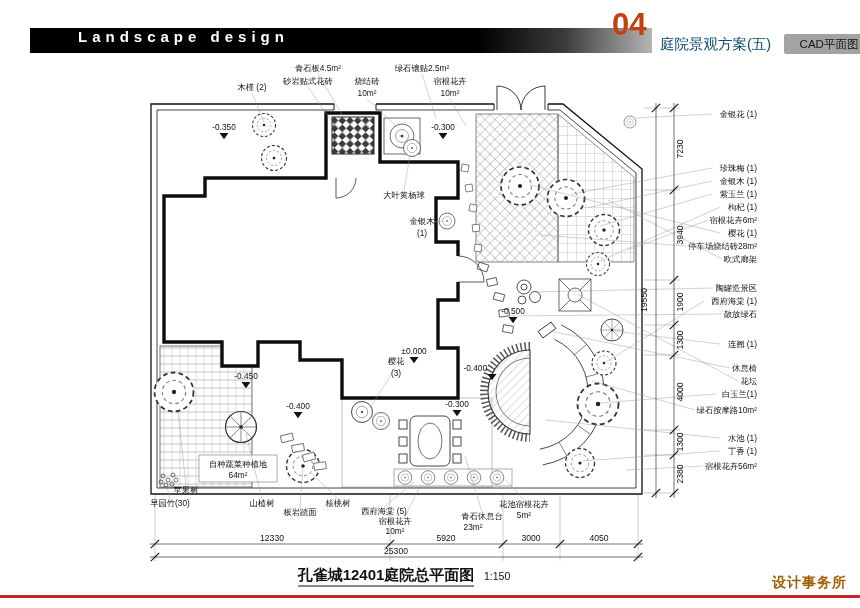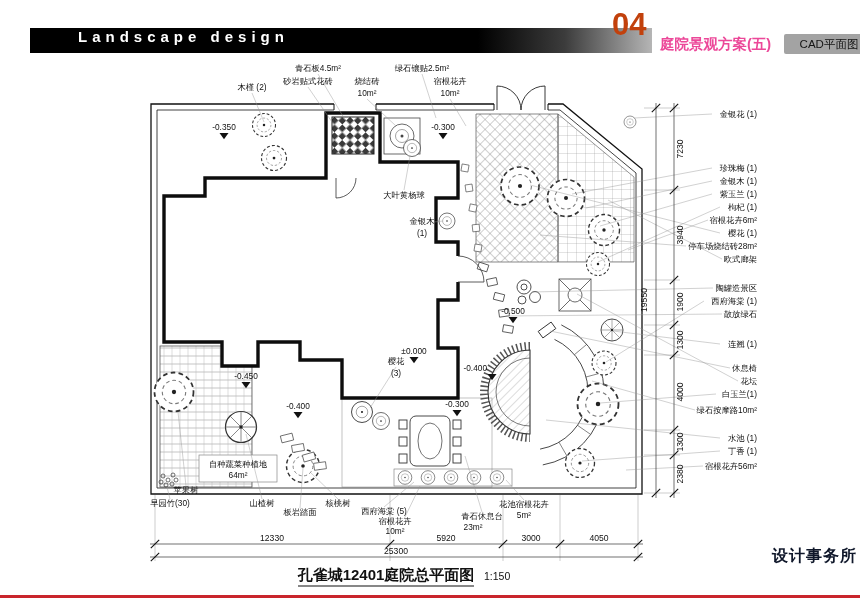--- a/index.html
+++ b/index.html
@@ -2,24 +2,24 @@
 <html><head>
 <meta charset="utf-8">
 <style>
   html,body{margin:0;padding:0}
   body{width:860px;height:608px;position:relative;background:#fff;font-family:"Liberation Sans",sans-serif;overflow:hidden}
   .logo-bar{position:absolute;left:30px;top:28px;width:574px;height:25px;
     background:linear-gradient(90deg,#000 0%,#000 72%,#3c3c3c 86%,#b5b5b5 100%);
     display:flex;align-items:flex-start;padding-left:48px}
   .logo-bar span{color:#fff;font-size:15px;letter-spacing:5px;font-weight:600}
   .page-num{position:absolute;left:612px;top:7px;font-size:31px;font-weight:bold;color:#c2410c}
-  .doc-title{position:absolute;left:660px;top:35px;font-size:14.5px;font-weight:bold;color:#ec4899}
+  .doc-title{position:absolute;left:660px;top:35px;font-size:14.5px;font-weight:normal;color:#0c4a6e}
   .doc-tag{position:absolute;left:784px;top:34px;width:90px;height:20px;background:#a3a3a3;color:#141414;
     font-size:11.5px;display:flex;align-items:center;justify-content:center;border-radius:2px}
-  .studio{position:absolute;left:772px;top:546px;font-size:16px;font-weight:bold;color:#0f172a;letter-spacing:1px}
+  .studio{position:absolute;left:772px;top:574px;font-size:14px;font-weight:bold;color:#a16207;letter-spacing:1px}
   .red-line{position:absolute;left:0;top:595px;width:860px;height:2.5px;background:#c9252c}
   svg text{font-family:"Liberation Sans",sans-serif;fill:#111}
   .t{font-size:8.3px}
   .tm{text-anchor:middle}
   .te{text-anchor:end}
   .dim{font-size:8.6px}
   .tt{font-size:15px;font-weight:bold}
   .tsc{font-size:10.5px}
   .ldr{stroke:#999;stroke-width:0.45;fill:none}
   .stub{stroke:#999;stroke-width:0.5;fill:none}

